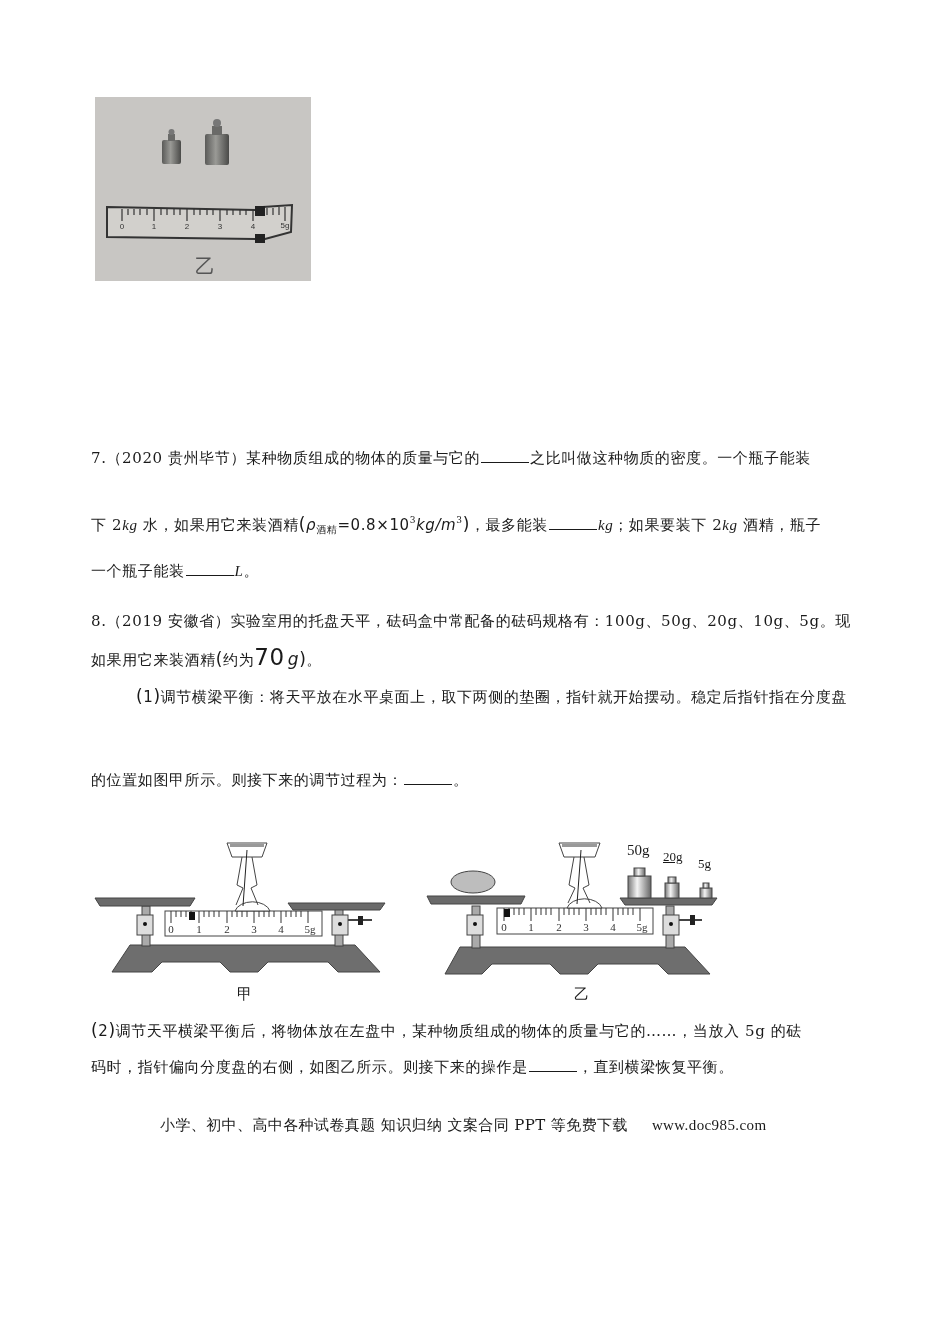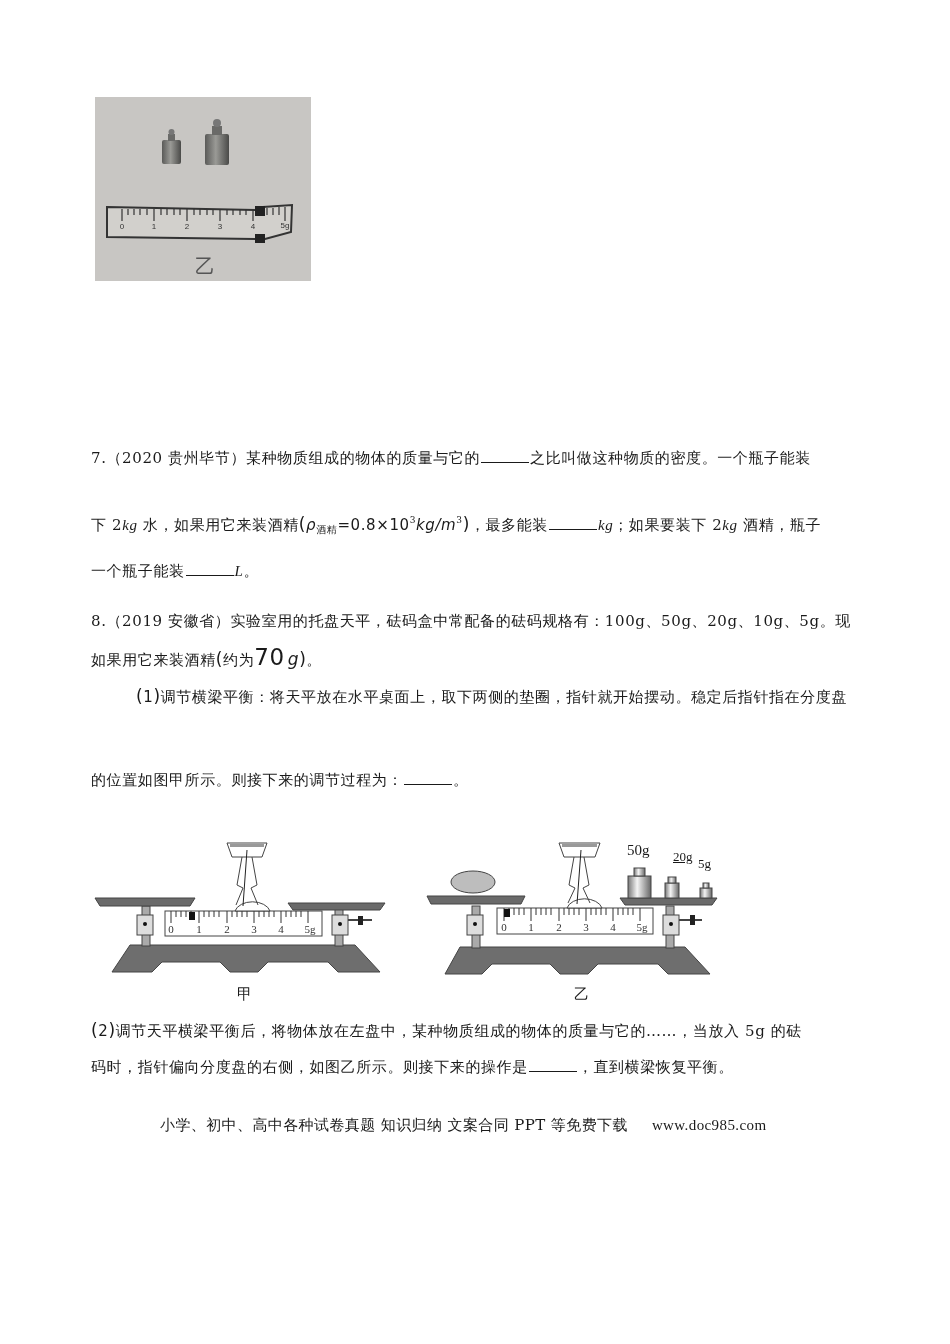--- a/index.html
+++ b/index.html
@@ -239,21 +239,21 @@
         <text x="222" y="101">5g</text>
     </g>
     <path d="M147,78 A18,12 0 0 1 182,78 Z" fill="#fff" stroke="#444"></path>
     <polygon points="139,13 180,13 175,27 144,27" fill="#fff" stroke="#444"></polygon>
     <rect x="142" y="14" width="35" height="3" fill="#999"></rect>
     <polyline points="154,27 149,55 155,58 148,73" fill="none" stroke="#444"></polyline>
     <polyline points="164,27 169,55 163,58 170,73" fill="none" stroke="#444"></polyline>
     <line x1="161" y1="20" x2="157" y2="74" stroke="#222"></line>
   </svg>
   <span class="abs" style="left:207px; top:12px; font-size:15px; font-family:'Liberation Serif',serif;text-align:center;">50g</span>
-  <span class="abs" style="left:253px; top:19px; font-size:13px; font-family:'Liberation Serif',serif;text-decoration:underline;">20g</span>
+  <span class="abs" style="left:243px; top:19px; font-size:13px; font-family:'Liberation Serif',serif;text-decoration:underline;">20g</span>
   <span class="abs" style="left:278px; top:26px; font-size:13px; font-family:'Liberation Serif',serif;">5g</span>
   <span class="abs cap" style="left:154px; top:155px;">乙</span>
 </div>
 
 <div class="line" style="top:1020px;">
   <span class="paren">(</span><span class="math" style="font-style:normal">2</span><span class="paren">)</span><span>调节天平横梁平衡后，将物体放在左盘中，某种物质组成的物体的质量与它的……，当放入 5g 的砝</span>
 </div>
 <div class="line" style="top:1057px;">
   <span>码时，指针偏向分度盘的右侧，如图乙所示。则接下来的操作是</span><span class="blank"></span><span>，直到横梁恢复平衡。</span>
 </div>

